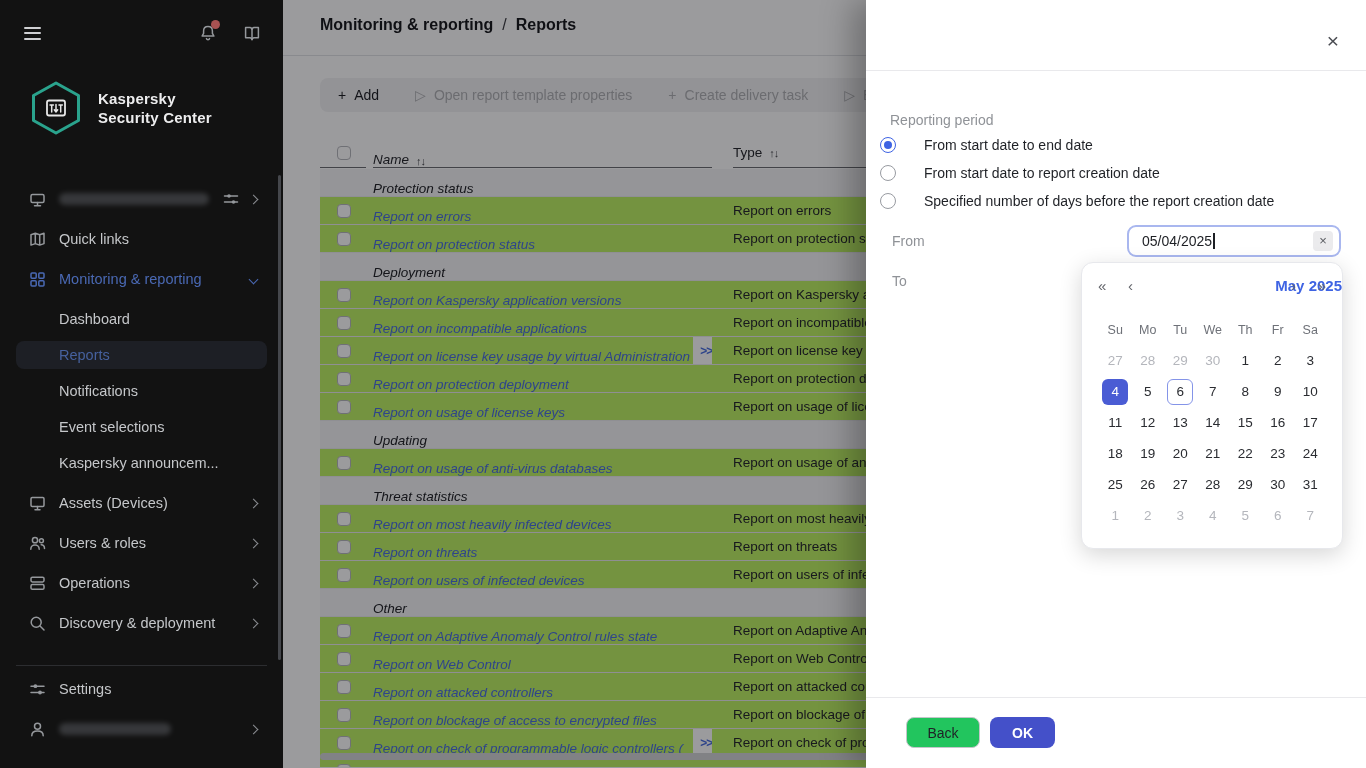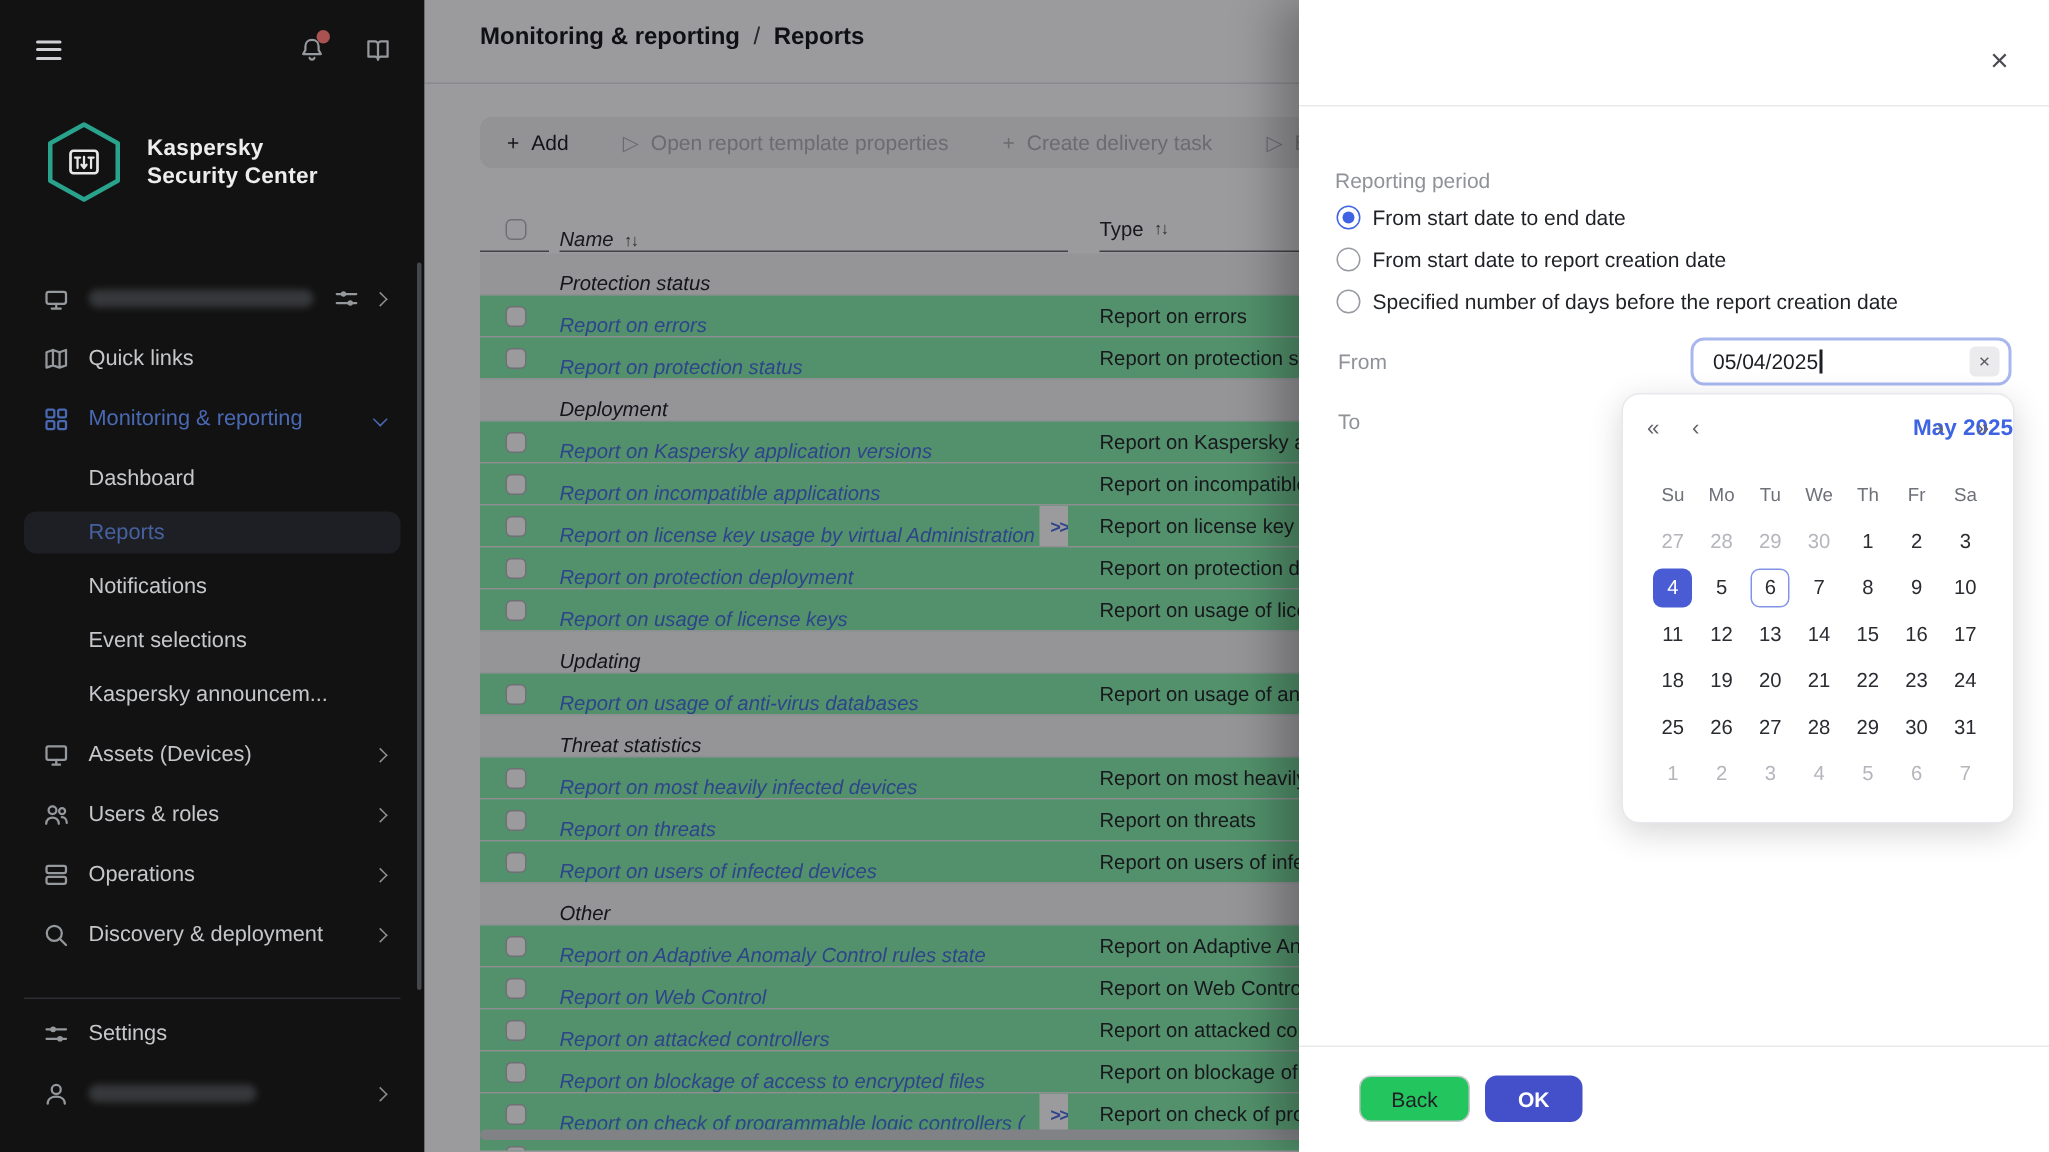--- a/index.html
+++ b/index.html
@@ -59,21 +59,21 @@
     font-size:13.5px; color:#26272c; }
   .col-cb { width:46px; padding-left:17px; display:flex; align-items:center; }
   .col-name { width:339px; margin-left:7px; display:flex; align-items:flex-end;font-style:italic; }
   .col-type { width:600px; margin-left:21px; display:flex; align-items:center; }
   .thead .col-cb, .thead .col-name, .thead .col-type { border-bottom:1.5px solid #6b6d72; }
   .sort { font-size:11px; letter-spacing:-1px; color:#45464b; margin-left:7px; }
   .checkbox { width:14px; height:14px; border:1.5px solid #b6b8bd; border-radius:4px; background:#fff; }
 
   .tbody { position:absolute; left:37px; top:169px; width:1040px; }
   .trow { display:flex; height:28px; border-bottom:1px solid #ebebee; font-size:13.5px;
-    align-items:stretch; background:#86efac; }
+    align-items:stretch; background:#bef264; }
   .trow.group { background:#f5f6f7; }
   .trow .col-name { position:relative; overflow:hidden; white-space:nowrap; }
   .trow .col-type { overflow:hidden; white-space:nowrap; color:#26272c; }
   .group-label { color:#202126; }
   a.rlink { color:#4a6fe0; text-decoration:none; cursor:pointer; }
   .more { position:absolute; right:0; top:0; height:100%; display:flex; align-items:center;
     background:#fff; padding-left:7px; color:#4a6fe0; font-size:12px; font-weight:700;
     letter-spacing:-1px; cursor:pointer; }
   .trow.partial { border-bottom:none; height:10px; overflow:hidden; }
   .trow.partial .col-cb { padding-top:7px; align-items:flex-start; }
@@ -85,21 +85,21 @@
     background:rgba(5,6,10,0.40); z-index:9; }
 
   
   .panel { position:absolute; left:866px; top:0; width:500px; height:768px; background:#fff;
     z-index:10; box-shadow:-14px 0 30px rgba(0,0,0,.28); font-size:14px; color:#1f2126; }
   .close-btn { position:absolute; left:456px; top:30px; width:22px; height:22px;
     font-size:21px; line-height:21px; color:#4a4c52; text-align:center; cursor:pointer; }
   .p-div { position:absolute; left:0; width:500px; height:1px; background:#e9e9ec; }
   .p-label { color:#8f9297; }
   .section-label { position:absolute; left:24px; top:112px; }
-  .radio-row { position:absolute; left:25px; display:flex; gap:8px; cursor:pointer; }
+  .radio-row { position:absolute; left:14px; display:flex; gap:28px; cursor:pointer; }
   .radio { width:16px; height:16px; border-radius:50%; border:1.5px solid #989ba1; background:#fff;
     flex:0 0 16px; position:relative; }
   .radio.sel { border-color:#3e63e3; }
   .radio.sel::after { content:""; position:absolute; left:2.5px; top:2.5px; width:8px; height:8px;
     border-radius:50%; background:#3e63e3; }
   .from-label { position:absolute; left:26px; top:233px; }
   .to-label { position:absolute; left:26px; top:273px; }
   .date-input { position:absolute; left:261px; top:225px; width:214px; height:32px;
     border:2px solid #a9b7ef; border-radius:9px; background:#fff; display:flex; align-items:center;
     padding:0 6px 0 13px; cursor:text; }

